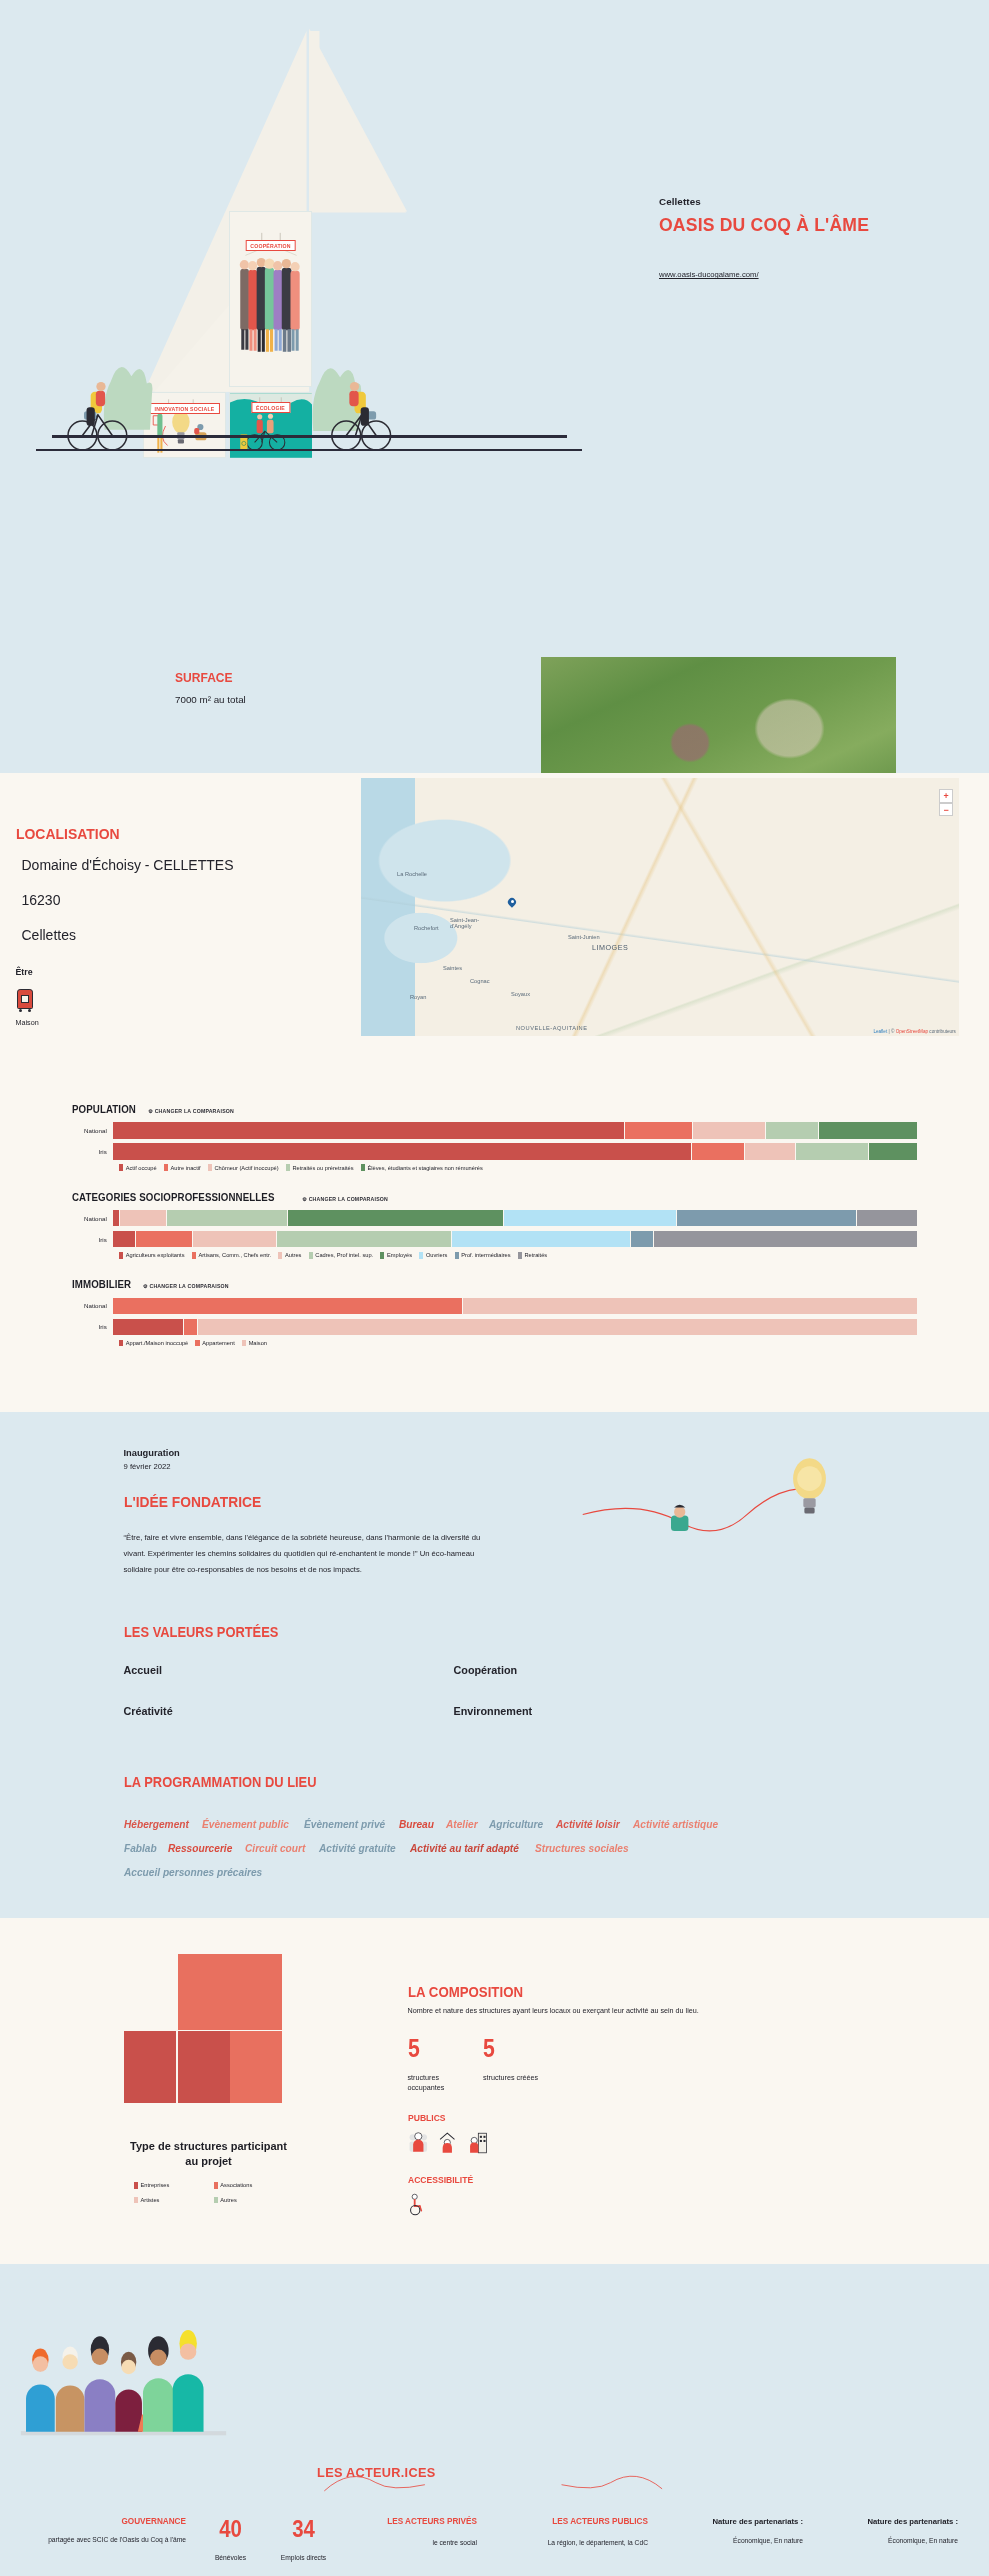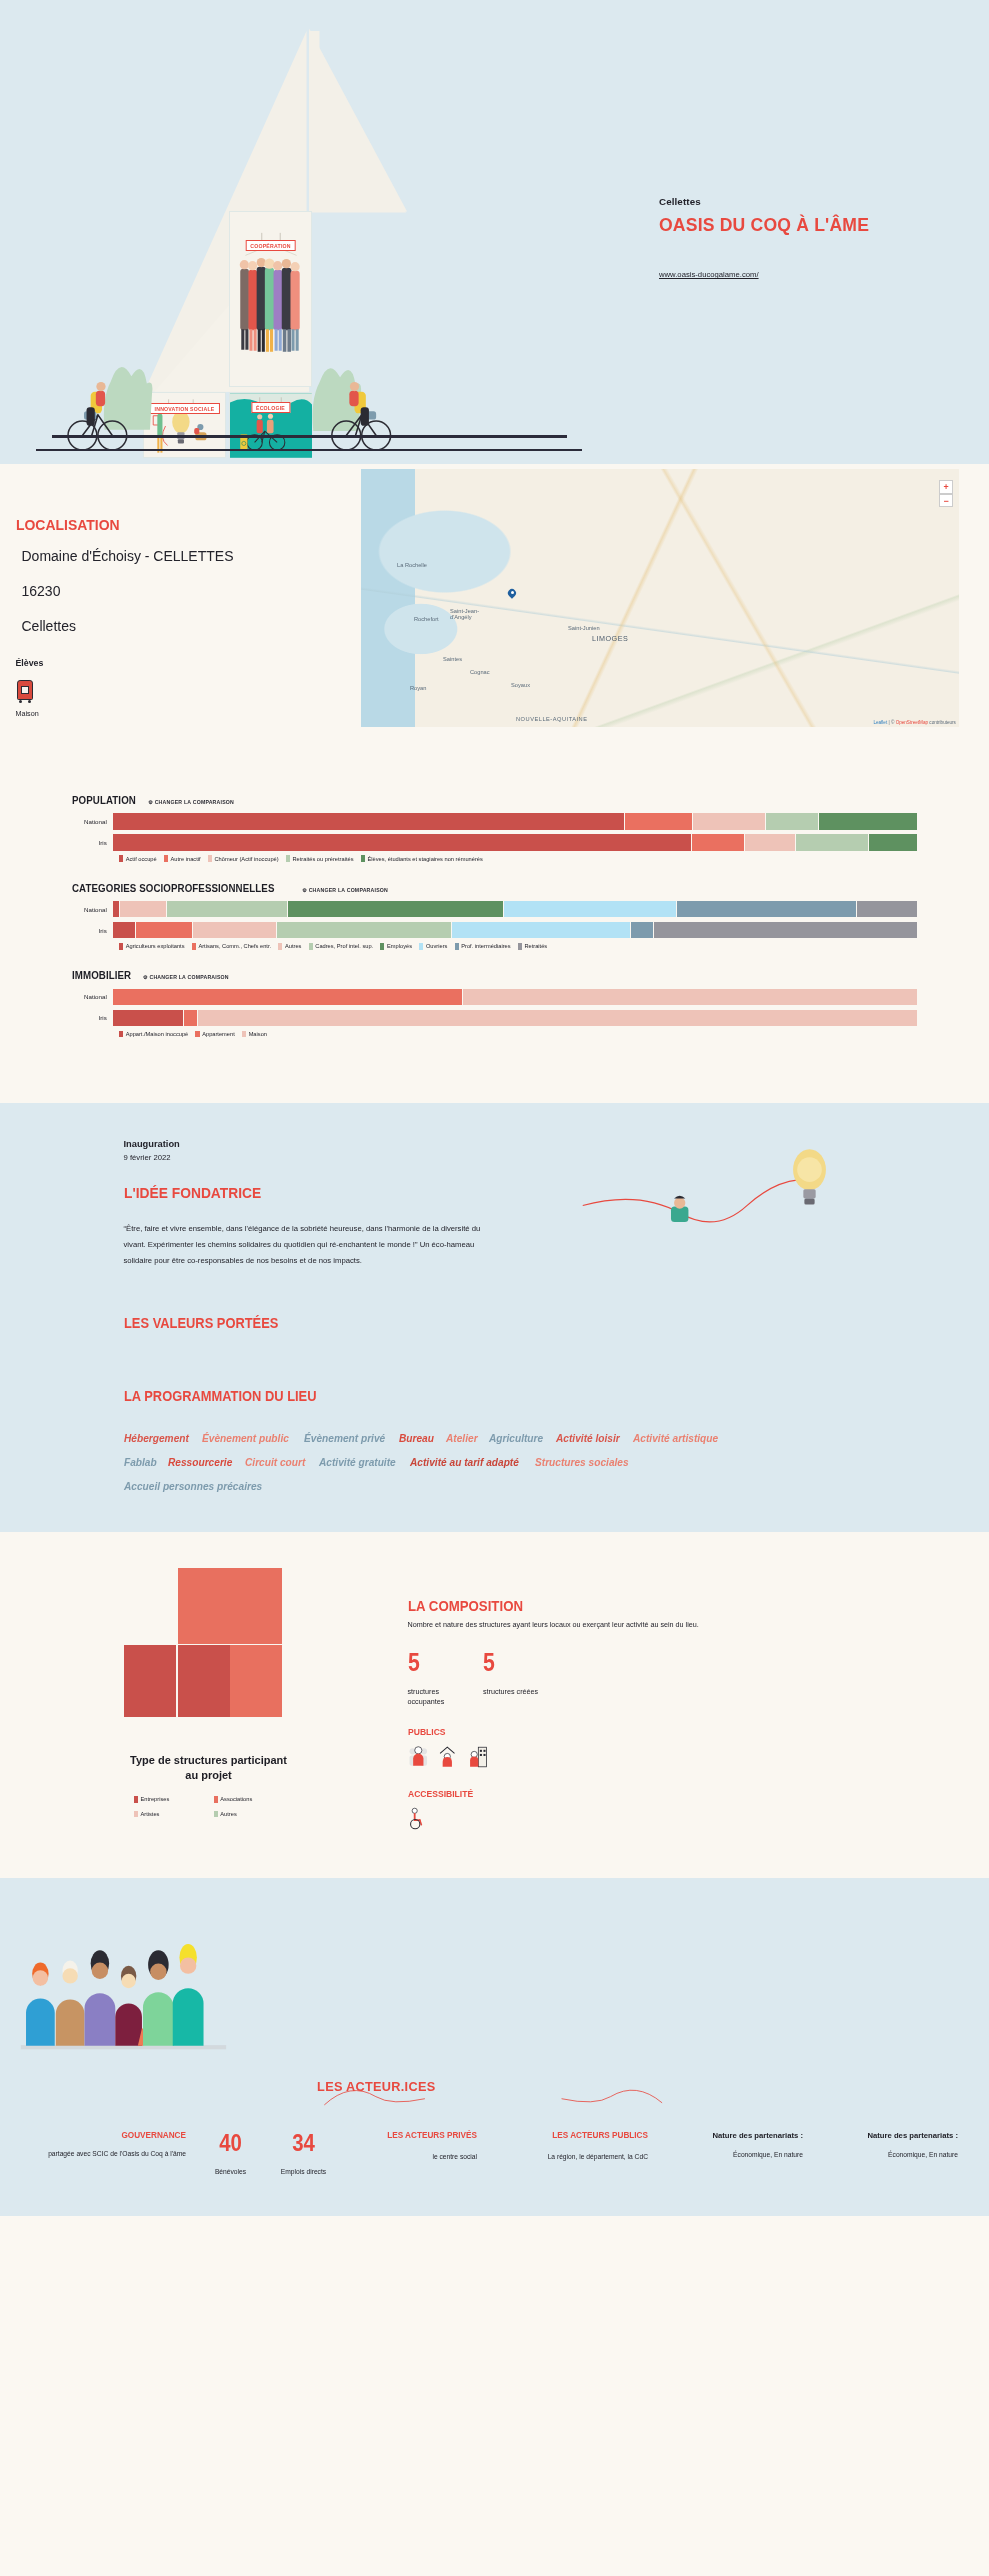--- a/index.html
+++ b/index.html
@@ -314,28 +314,35 @@
       <div class="ground2"></div>
     </div>
 
     <div class="hero-text">
       <div class="hero-city">Cellettes</div>
       <div class="hero-name">OASIS DU COQ À L'ÂME</div>
       <a class="hero-link">www.oasis-ducogalame.com/</a>
     </div>
   </section>
 
+  <section class="surface sec-blue">
+    <div class="surface-label">
+      <div class="t">SURFACE</div>
+      <div class="v">7000 m² au total</div>
+    </div>
+    <div class="aerial"></div>
+  </section>
 
   <section class="loc sec-cream">
     <div class="loc-left">
       <div class="loc-title">LOCALISATION</div>
       <div class="loc-line">Domaine d'Échoisy - CELLETTES</div>
       <div class="loc-line">16230</div>
       <div class="loc-line">Cellettes</div>
-      <div class="loc-acces">Élèves</div>
+      <div class="loc-acces">Être</div>
       <div class="train-icon">
         <div class="train-body">
             <div class="train-win"></div>
           </div>
         <div class="train-wheel" style="left:3.1px"></div>
         <div class="train-wheel" style="right:3.1px"></div>
       </div>
       <div class="train-label">Maison</div>
     </div>
 
@@ -531,20 +538,26 @@
         <rect x="440" y="88" width="24" height="18" rx="3" fill="#9a9aa2"></rect>
         <rect x="442" y="106" width="20" height="12" rx="3" fill="#6a6a72"></rect>
         <circle cx="452" cy="50" r="24" fill="#f7e5a6"></circle>
         <rect x="182" y="122" width="34" height="30" rx="7" fill="#3aa88f"></rect>
         <circle cx="199" cy="115" r="11" fill="#e9b896"></circle>
         <path d="M188 106 q11 -10 22 0" fill="#2b2b33"></path>
       </svg>
 
       <div class="valeurs">
         <h2>LES VALEURS PORTÉES</h2>
+        <div class="valeurs-grid">
+          <div class="valeur">Accueil</div>
+          <div class="valeur">Coopération</div>
+          <div class="valeur">Créativité</div>
+          <div class="valeur">Environnement</div>
+        </div>
       </div>
 
       <div class="prog">
         <h2>LA PROGRAMMATION DU LIEU</h2>
         <div class="prog-tags" id="prog-tags"><span class="tag" style="color: rgb(217, 85, 74);">Hébergement</span><span class="tag" style="color: rgb(234, 128, 112);">Évènement public</span><span class="tag" style="color: rgb(125, 155, 173);">Évènement privé</span><span class="tag" style="color: rgb(217, 74, 61);">Bureau</span><span class="tag" style="color: rgb(234, 128, 112);">Atelier</span><span class="tag" style="color: rgb(125, 155, 173);">Agriculture</span><span class="tag" style="color: rgb(217, 85, 74);">Activité loisir</span><span class="tag" style="color: rgb(234, 128, 112);">Activité artistique</span><span class="tag" style="color: rgb(125, 155, 173);">Fablab</span><span class="tag" style="color: rgb(217, 74, 61);">Ressourcerie</span><span class="tag" style="color: rgb(234, 128, 112);">Circuit court</span><span class="tag" style="color: rgb(125, 155, 173);">Activité gratuite</span><span class="tag" style="color: rgb(201, 70, 58);">Activité au tarif adapté</span><span class="tag" style="color: rgb(234, 128, 112);">Structures sociales</span><span class="tag" style="color: rgb(125, 155, 173);">Accueil personnes précaires</span></div>
       </div>
     </div>
   </section>
 
   <section class="compo sec-cream">

